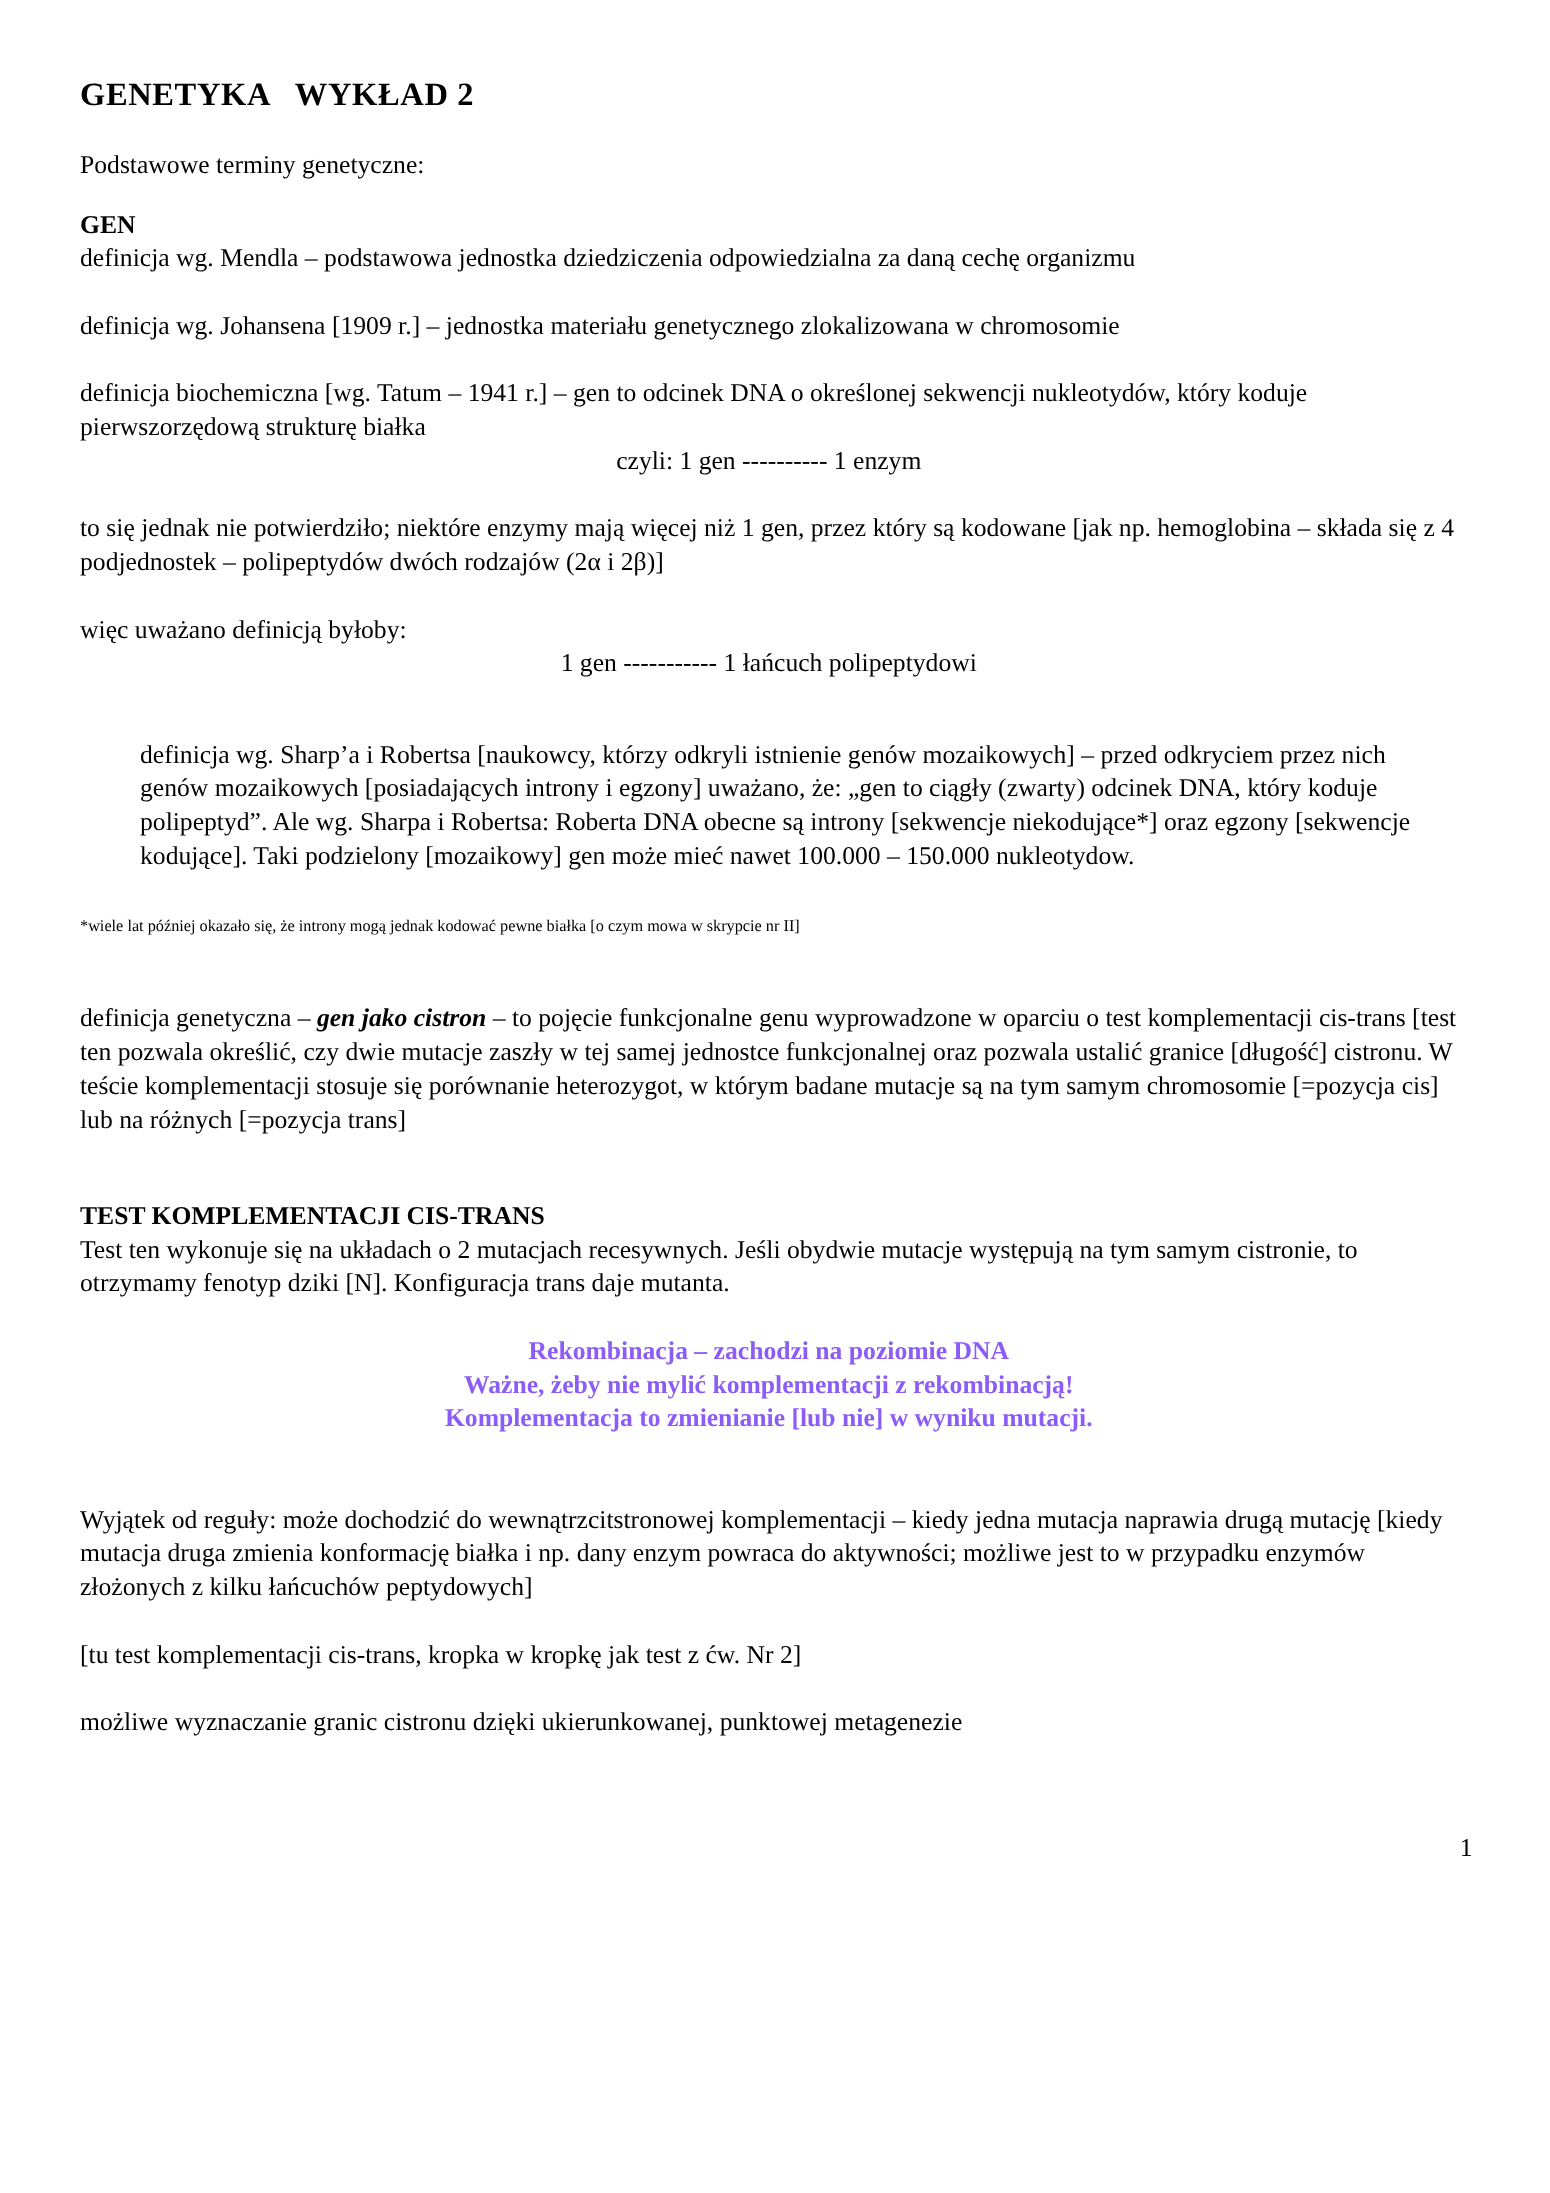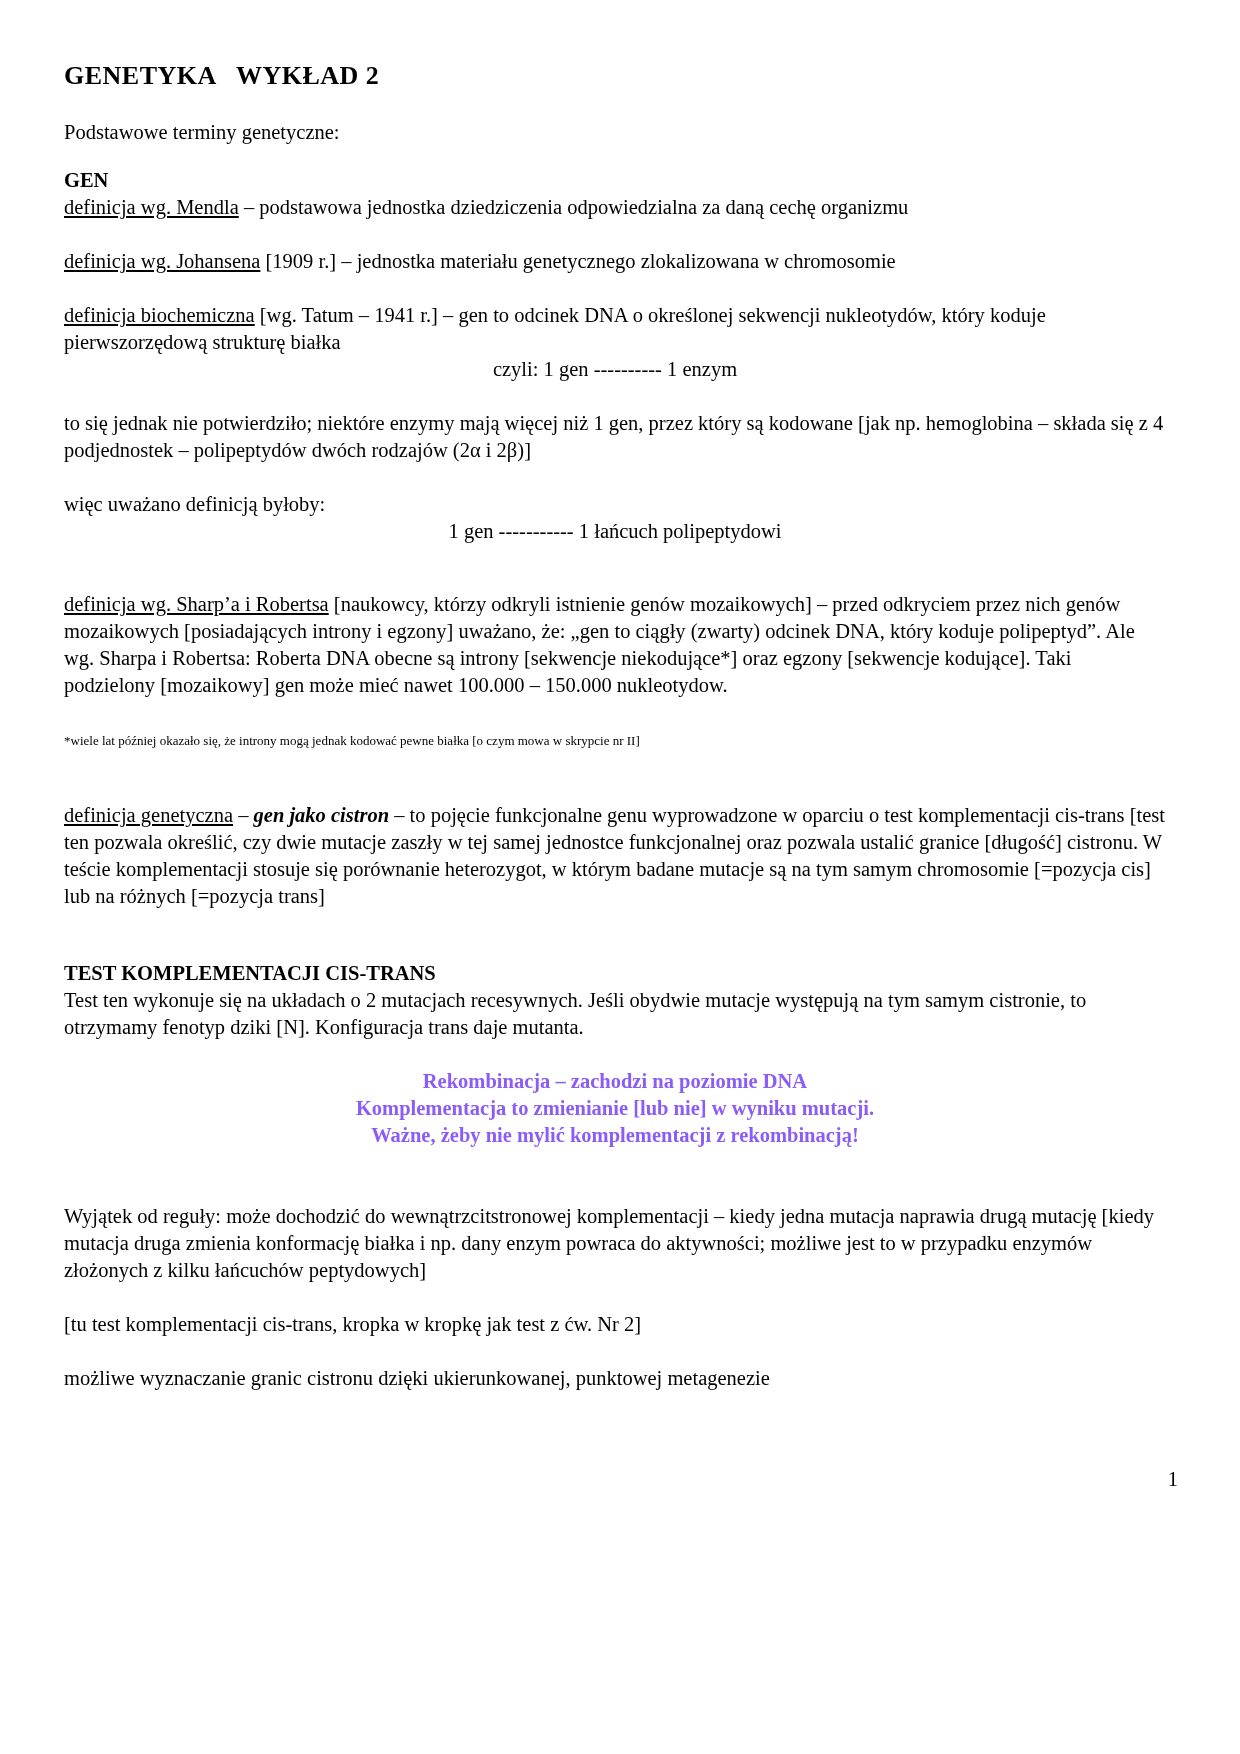--- a/index.html
+++ b/index.html
@@ -23,36 +23,36 @@
   }
   .title {
     font-size: 26px;
     font-weight: bold;
     margin: 4px 0 30px 0;
     white-space: pre-wrap;
     letter-spacing: 0.5px;
   }
   .para { margin: 0; }
   .bold { font-weight: bold; }
-  .u { text-decoration: underline; }
+  .u { }
   .center { text-align: center; }
   .emph { font-weight: bold; font-style: italic; }
   .footnote {
     font-size: 13px;
     line-height: 23px;
     font-weight: normal;
   }
   .orange {
     color: #8b5cf6;
     font-weight: bold;
     text-align: center;
   }
   .mt1  { margin-top: 27px; }
   .mt12 { margin-top: 30px; }
-  .mt15 { margin-top: 46px; }
+  .mt15 { margin-top: 46px; margin-left: 48px; }
   .mt18 { margin-top: 50px; }
   .mt2  { margin-top: 54px; }
   .mt-small { margin-top: 21px; }
   .page-number {
     position: absolute;
     top: 1466px;
     right: 62px;
     font-size: 20.5px;
   }
 </style>
@@ -87,22 +87,22 @@
 
   <p class="para mt18"><span class="u">definicja genetyczna</span><span> – </span><span class="emph">gen jako cistron</span><span> – to pojęcie funkcjonalne genu wyprowadzone w oparciu o test komplementacji cis-trans [test ten pozwala określić, czy dwie mutacje zaszły w tej samej jednostce funkcjonalnej oraz pozwala ustalić granice [długość] cistronu. W teście komplementacji stosuje się porównanie heterozygot, w którym badane mutacje są na tym samym chromosomie [=pozycja cis] lub na różnych [=pozycja trans]</span></p>
 
   <p class="para bold mt18">TEST KOMPLEMENTACJI CIS-TRANS</p>
 
   <p class="para">Test ten wykonuje się na układach o 2 mutacjach recesywnych. Jeśli obydwie mutacje występują na tym samym cistronie, to otrzymamy fenotyp dziki [N]. Konfiguracja trans daje mutanta.</p>
 
 
   <div class="mt1">
     <p class="para orange">Rekombinacja – zachodzi na poziomie DNA</p>
+    <p class="para orange">Ważne, żeby nie mylić komplementacji z rekombinacją!</p>
     <p class="para orange">Komplementacja to zmienianie [lub nie] w wyniku mutacji.</p>
-    <p class="para orange">Ważne, żeby nie mylić komplementacji z rekombinacją!</p>
   </div>
 
   <p class="para mt2">Wyjątek od reguły: może dochodzić do wewnątrzcitstronowej komplementacji – kiedy jedna mutacja naprawia drugą mutację [kiedy mutacja druga zmienia konformację białka i np. dany enzym powraca do aktywności; możliwe jest to w przypadku enzymów złożonych z kilku łańcuchów peptydowych]</p>
 
   <p class="para mt1">[tu test komplementacji cis-trans, kropka w kropkę jak test z ćw. Nr 2]</p>
 
   <p class="para mt1">możliwe wyznaczanie granic cistronu dzięki ukierunkowanej, punktowej metagenezie</p>
 
   <div class="page-number">1</div>
 

